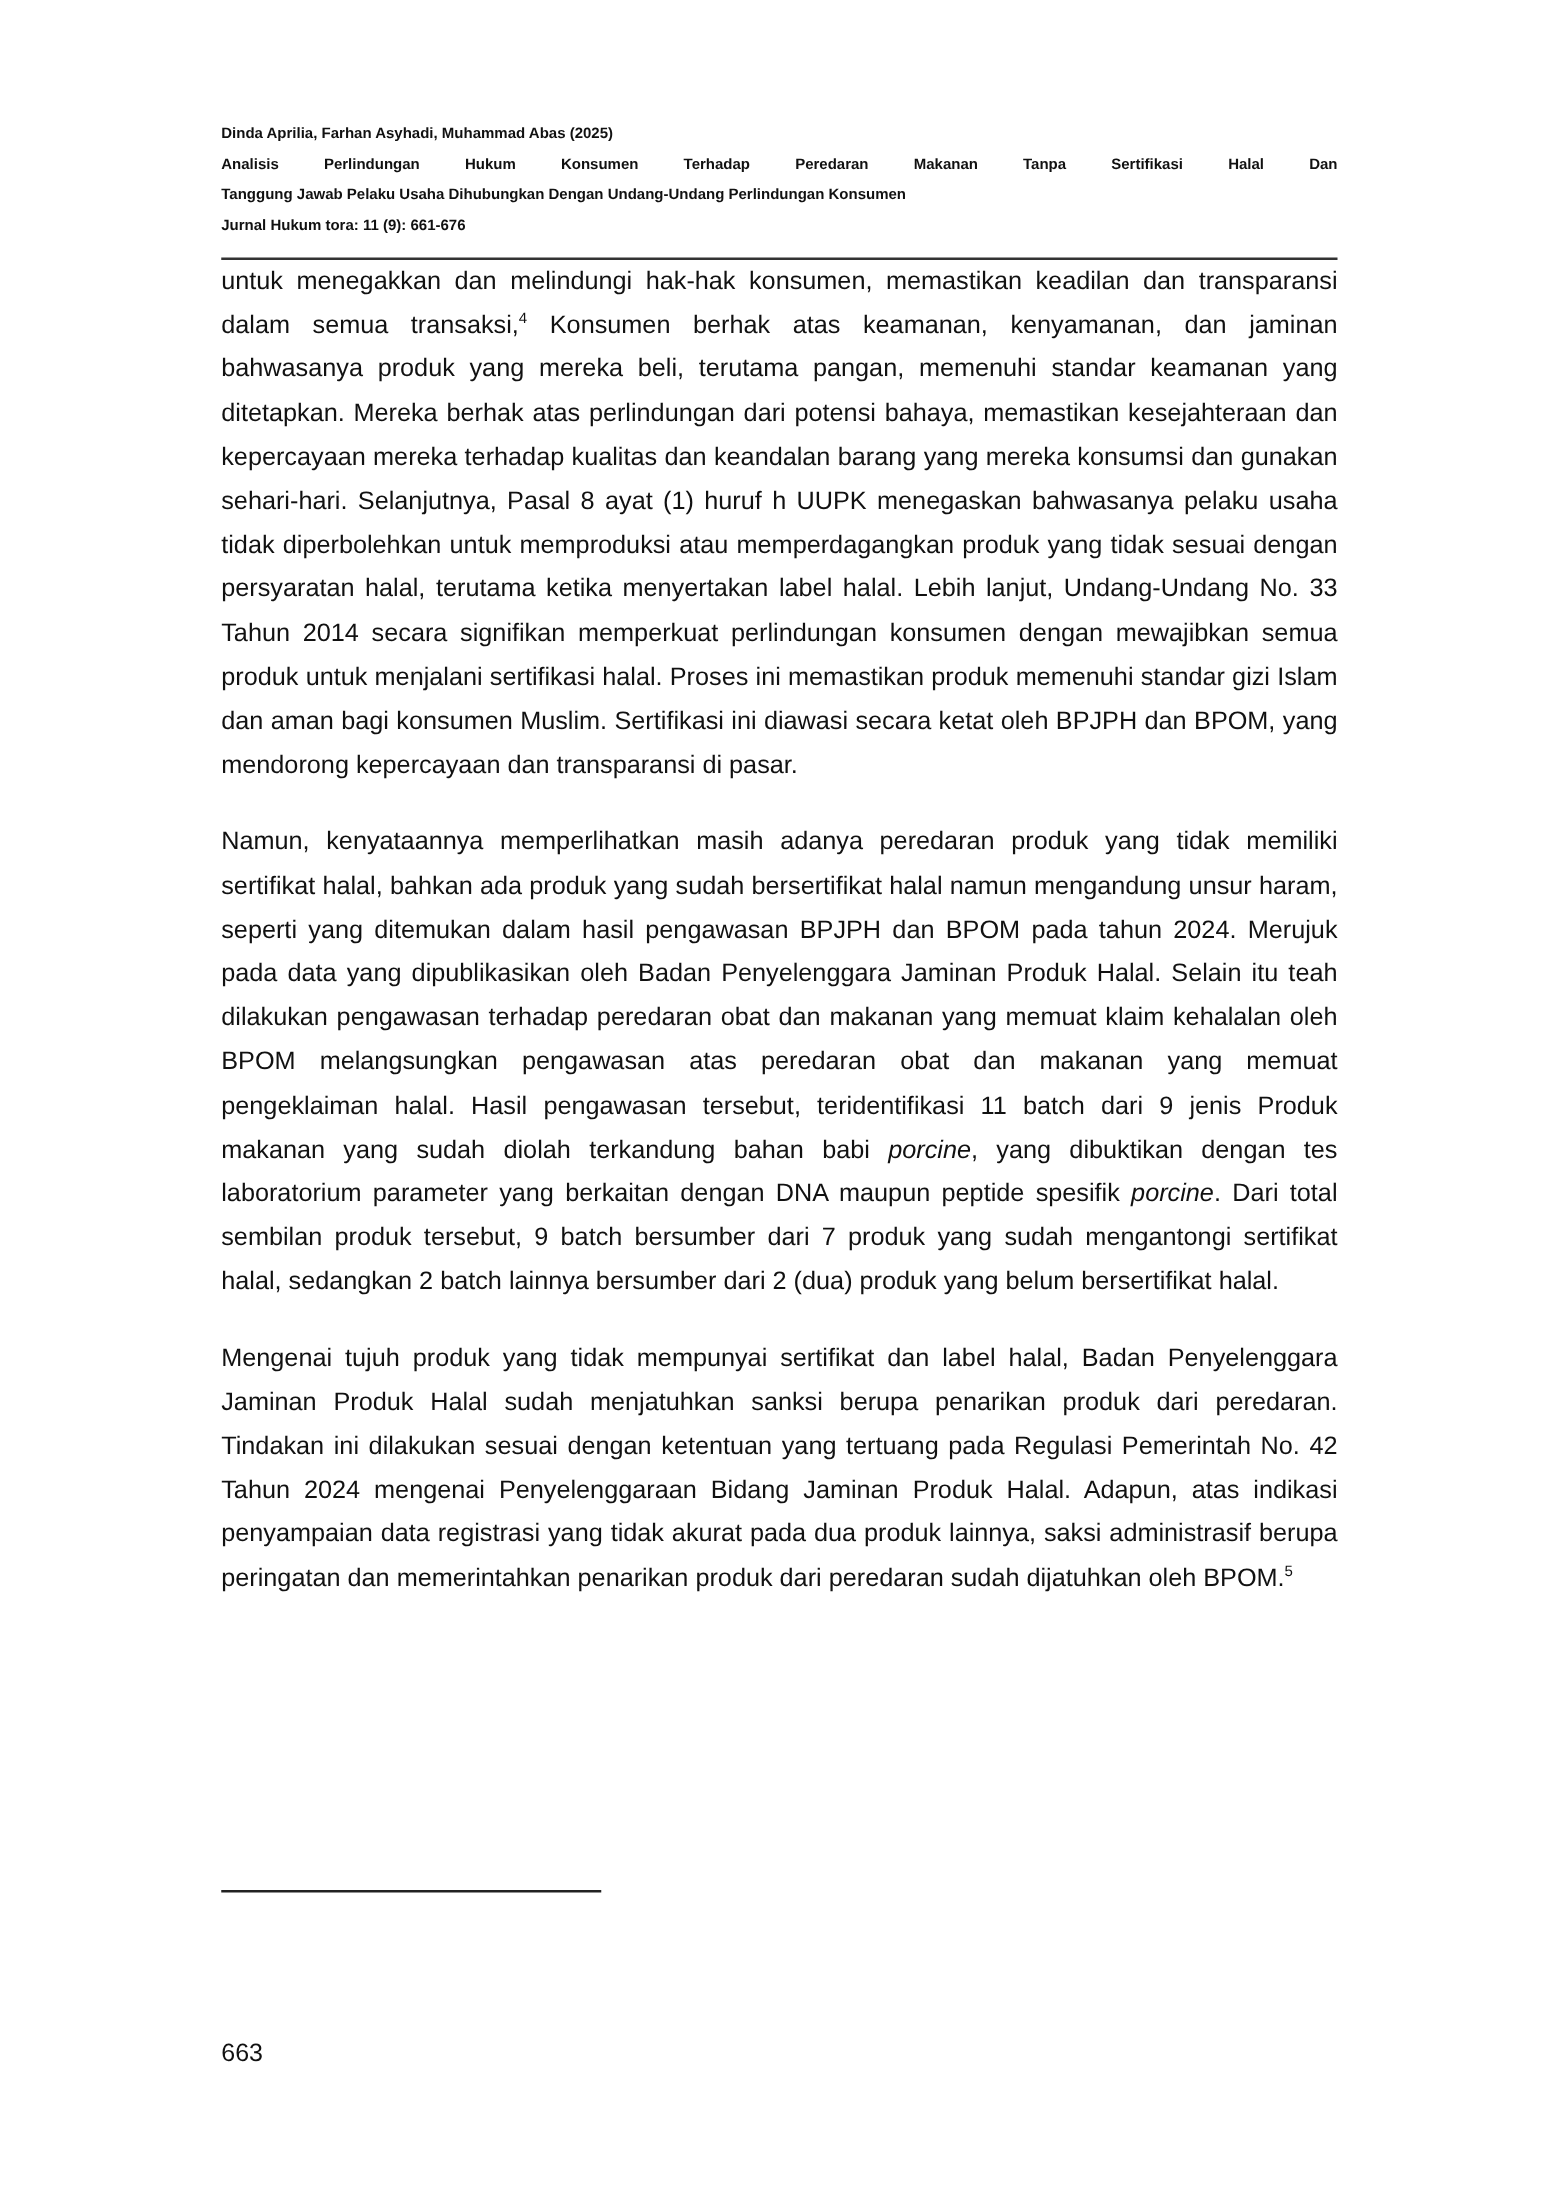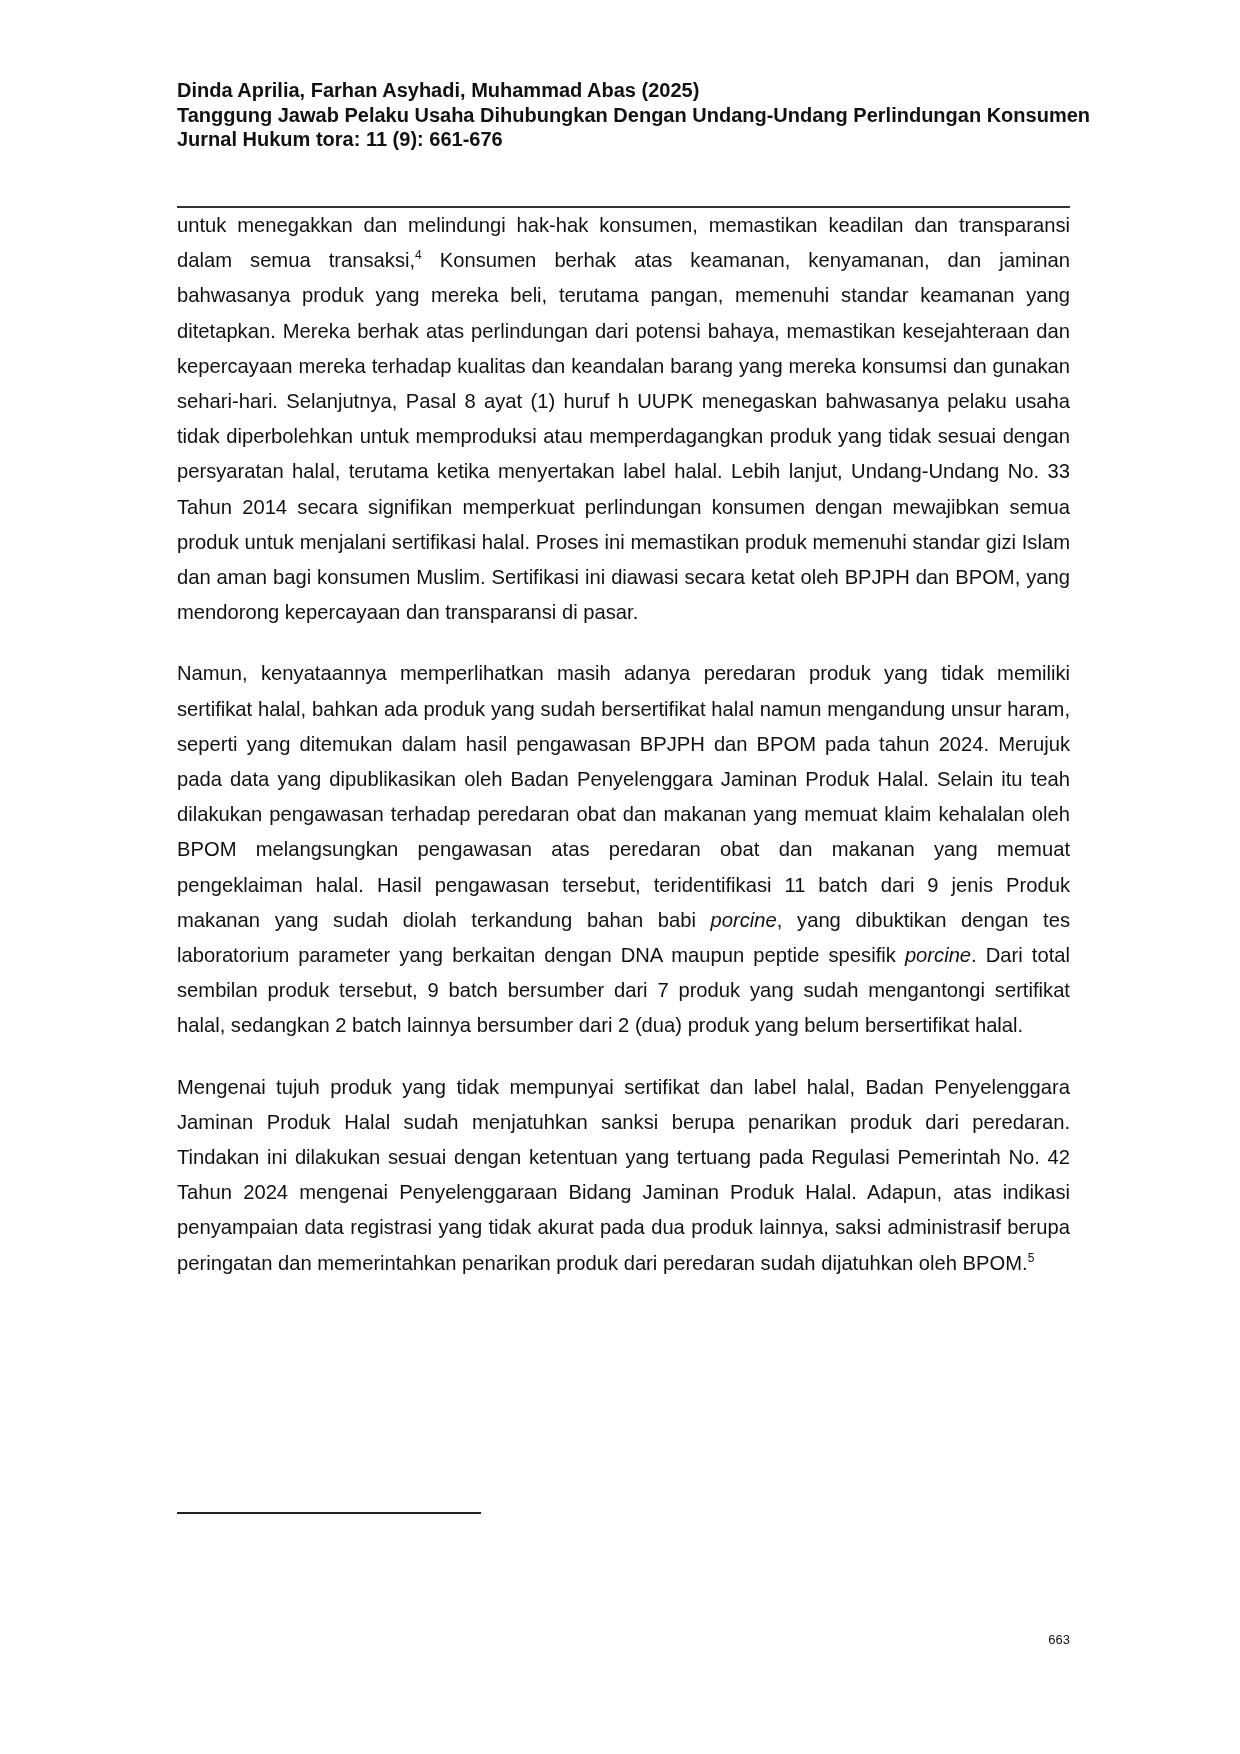--- a/index.html
+++ b/index.html
@@ -17,24 +17,24 @@
     }
     .page {
       position: absolute;
       left: 177px;
       top: 0;
       width: 893px;
     }
     .header {
       position: absolute;
       left: 0;
-      top: 78px;
+      top: 94px;
       width: 893px;
       font-weight: bold;
-      font-size: 20px;
+      font-size: 12px;
       line-height: 24.5px;
     }
     .header .line {
       white-space: nowrap;
     }
     .header .justify {
       text-align: justify;
       text-align-last: justify;
     }
     .rule {
@@ -85,31 +85,32 @@
     }
     .footnotes sup {
       font-size: 10px;
       vertical-align: 6px;
     }
     .page-number {
       position: absolute;
       left: 0;
       top: 1632px;
       width: 893px;
-      text-align: right;
-      font-size: 13px;
+      text-align: left;
+      font-size: 20px;
     }
   </style>
 </head>
 <body>
 
 <div class="page">
 
   <div class="header">
     <div class="line">Dinda Aprilia, Farhan Asyhadi, Muhammad Abas (2025)</div>
+    <div class="line justify">Analisis Perlindungan Hukum Konsumen Terhadap Peredaran Makanan Tanpa Sertifikasi Halal Dan</div>
     <div class="line">Tanggung Jawab Pelaku Usaha Dihubungkan Dengan Undang-Undang Perlindungan Konsumen</div>
     <div class="line">Jurnal Hukum tora: 11 (9): 661-676</div>
   </div>
 
   <div class="rule"></div>
 
   <div class="body-text">
     <p><span>untuk menegakkan dan melindungi hak-hak konsumen, memastikan keadilan dan transparansi dalam semua transaksi,</span><sup>4</sup><span> Konsumen berhak atas keamanan, kenyamanan, dan jaminan bahwasanya produk yang mereka beli, terutama pangan, memenuhi standar keamanan yang ditetapkan. Mereka berhak atas perlindungan dari potensi bahaya, memastikan kesejahteraan dan kepercayaan mereka terhadap kualitas dan keandalan barang yang mereka konsumsi dan gunakan sehari-hari. Selanjutnya, Pasal 8 ayat (1) huruf h UUPK menegaskan bahwasanya pelaku usaha tidak diperbolehkan untuk memproduksi atau memperdagangkan produk yang tidak sesuai dengan persyaratan halal, terutama ketika menyertakan label halal. Lebih lanjut, Undang-Undang No. 33 Tahun 2014 secara signifikan memperkuat perlindungan konsumen dengan mewajibkan semua produk untuk menjalani sertifikasi halal. Proses ini memastikan produk memenuhi standar gizi Islam dan aman bagi konsumen Muslim. Sertifikasi ini diawasi secara ketat oleh BPJPH dan BPOM, yang mendorong kepercayaan dan transparansi di pasar.</span></p>
 
     <p><span>Namun, kenyataannya memperlihatkan masih adanya peredaran produk yang tidak memiliki sertifikat halal, bahkan ada produk yang sudah bersertifikat halal namun mengandung unsur haram, seperti yang ditemukan dalam hasil pengawasan BPJPH dan BPOM pada tahun 2024. Merujuk pada data yang dipublikasikan oleh </span><b>Badan Penyelenggara Jaminan Produk Halal</b><span>. Selain itu teah dilakukan pengawasan terhadap peredaran obat dan makanan yang memuat klaim kehalalan oleh </span><b>BPOM</b><span> melangsungkan pengawasan atas peredaran obat dan makanan yang memuat pengeklaiman halal. Hasil pengawasan tersebut, teridentifikasi </span><b>11 batch</b><span> dari </span><b>9 jenis</b><span> Produk makanan yang sudah diolah terkandung bahan babi </span><i>porcine</i><span>, yang dibuktikan dengan tes laboratorium parameter yang berkaitan dengan DNA maupun peptide spesifik </span><i>porcine</i><span>. Dari total sembilan produk tersebut</span><b>, 9 batch</b><span> bersumber dari </span><b>7 produk</b><span> yang sudah mengantongi sertifikat halal, sedangkan </span><b>2 batch</b><span> lainnya bersumber dari </span><b>2 (dua) produk</b><span> yang belum bersertifikat halal.</span></p>

